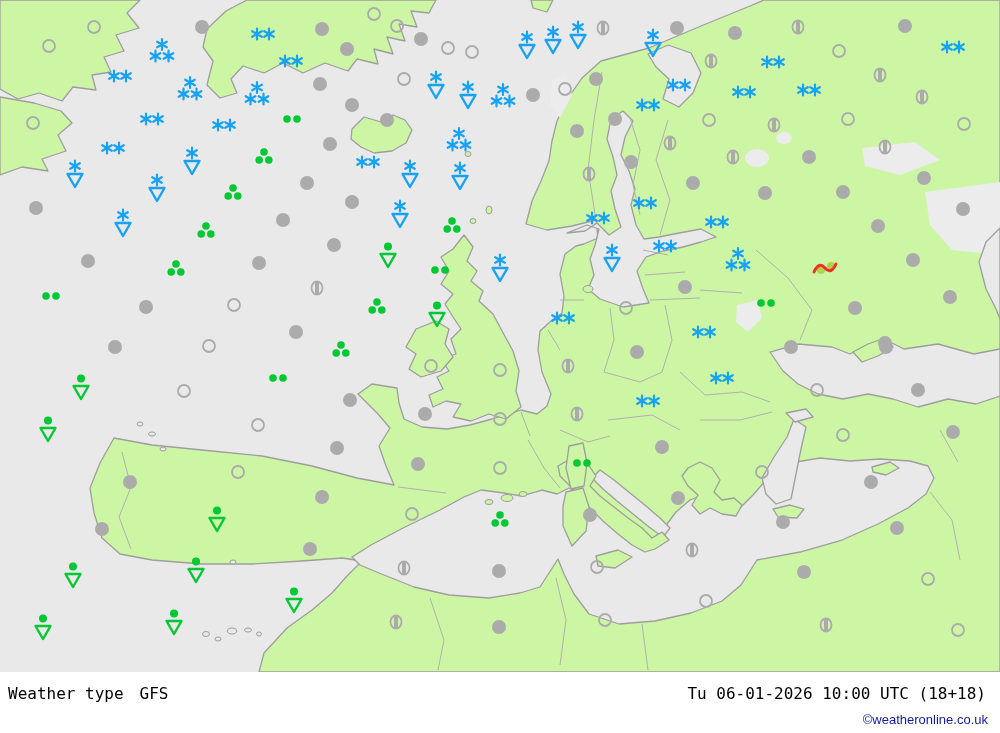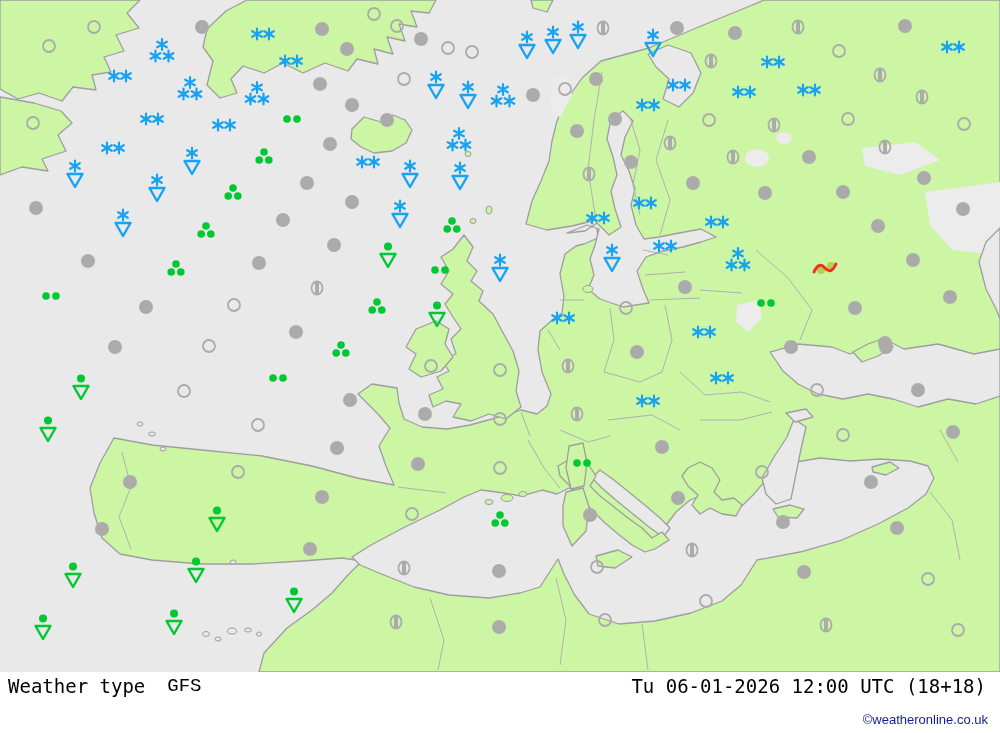--- a/index.html
+++ b/index.html
@@ -16,23 +16,23 @@
   .seaover{fill:var(--sea);stroke:var(--coast);stroke-width:1.3;stroke-linejoin:round;}
   .isle{fill:var(--sea);stroke:var(--coast);stroke-width:1;}
   .islet{fill:var(--land);stroke:var(--coast);stroke-width:1;}
   .border{fill:none;stroke:var(--border);stroke-width:1;}
   .pale{fill:#ececec;stroke:none;}
   .t-snow,.t-heavy_snow,.t-snow_shower{color:var(--snow-blue);}
   .t-rain,.t-drizzle,.t-rain_shower{color:var(--precip-green);}
   .t-cloudy,.t-clear,.t-partly{color:var(--cloud-gray);}
   .t-freezing_rain{color:var(--freezing-red);}
   .footer{width:1000px;height:61px;background:#ffffff;position:relative;}
-  .footer-line{display:flex;align-items:center;padding:3px 14px 0 8px;
-               font-size:19px;color:var(--text-black);white-space:pre;}
-  .model-label{margin-left:22px;font-family:Liberation Mono, monospace;}
+  .footer-line{display:flex;align-items:flex-start;padding:12px 14px 0 8px;
+               font-size:16px;color:var(--text-black);white-space:pre;}
+  .model-label{margin-left:16px;}
   .footer-spacer{flex:1;}
   .copyright-line{position:absolute;right:12px;bottom:6px;
                   font-family:Liberation Sans, sans-serif;
                   font-size:13px;color:var(--copyright-navy);}
   .copyright-line a{color:var(--copyright-navy);text-decoration:none;cursor:pointer;}
 </style>
 </head>
 <body>
 
 <div class="screen">
@@ -353,19 +353,19 @@
           <use href="#sym-partly" xlink:href="#sym-partly" x="826" y="625" class="t-partly"></use>
         </g>
     </svg>
   </div>
 
   <div class="footer">
     <div class="footer-line">
       <span>Weather type</span>
       <span class="model-label">GFS</span>
       <span class="footer-spacer"></span>
-      <span>Tu 06-01-2026 12:00 UTC (18+18)</span>
+      <span>Tu 06-01-2026 10:00 UTC (18+18)</span>
     </div>
     <div class="copyright-line">
       <a>©weatheronline.co.uk</a>
     </div>
   </div>
 </div>
 
 </body></html>

